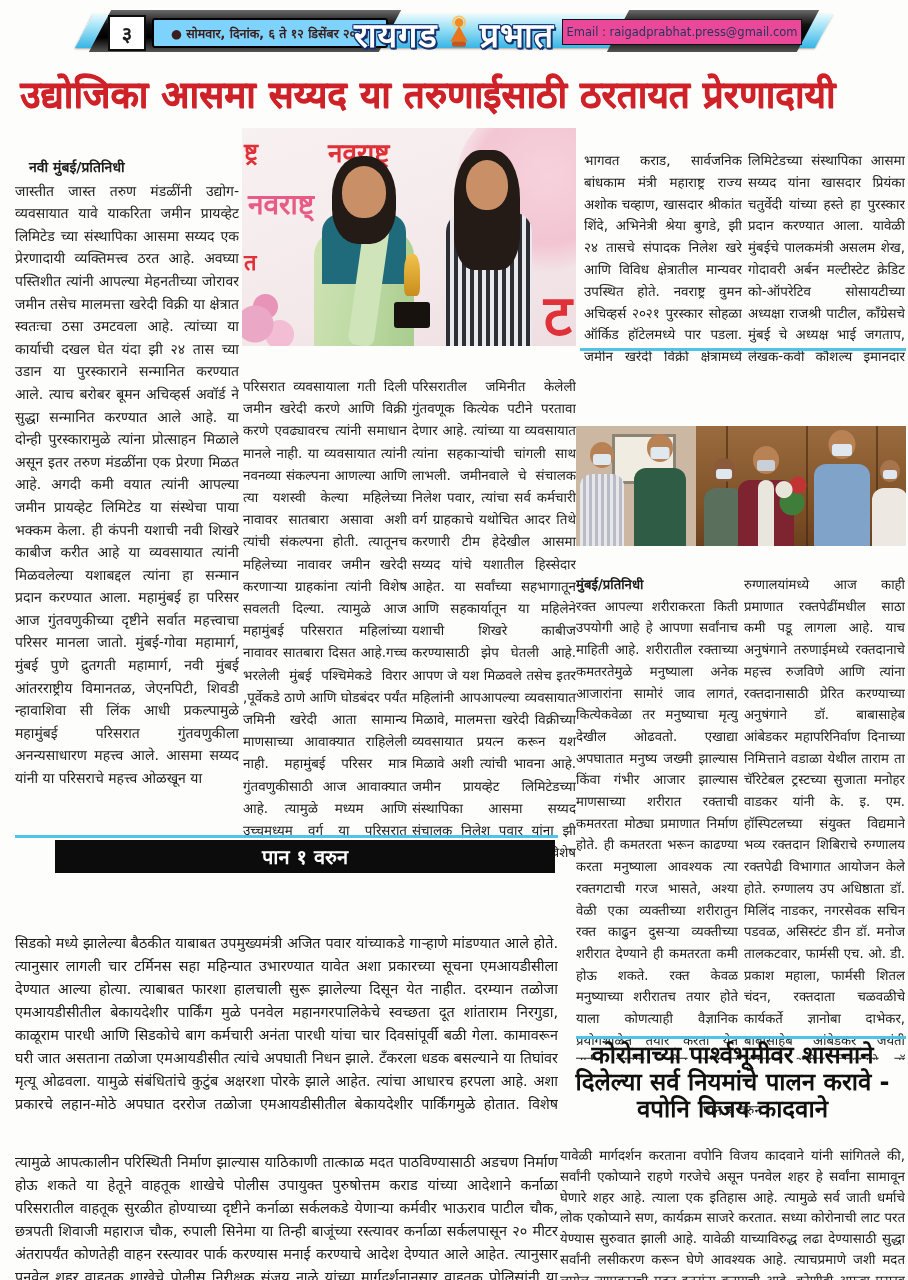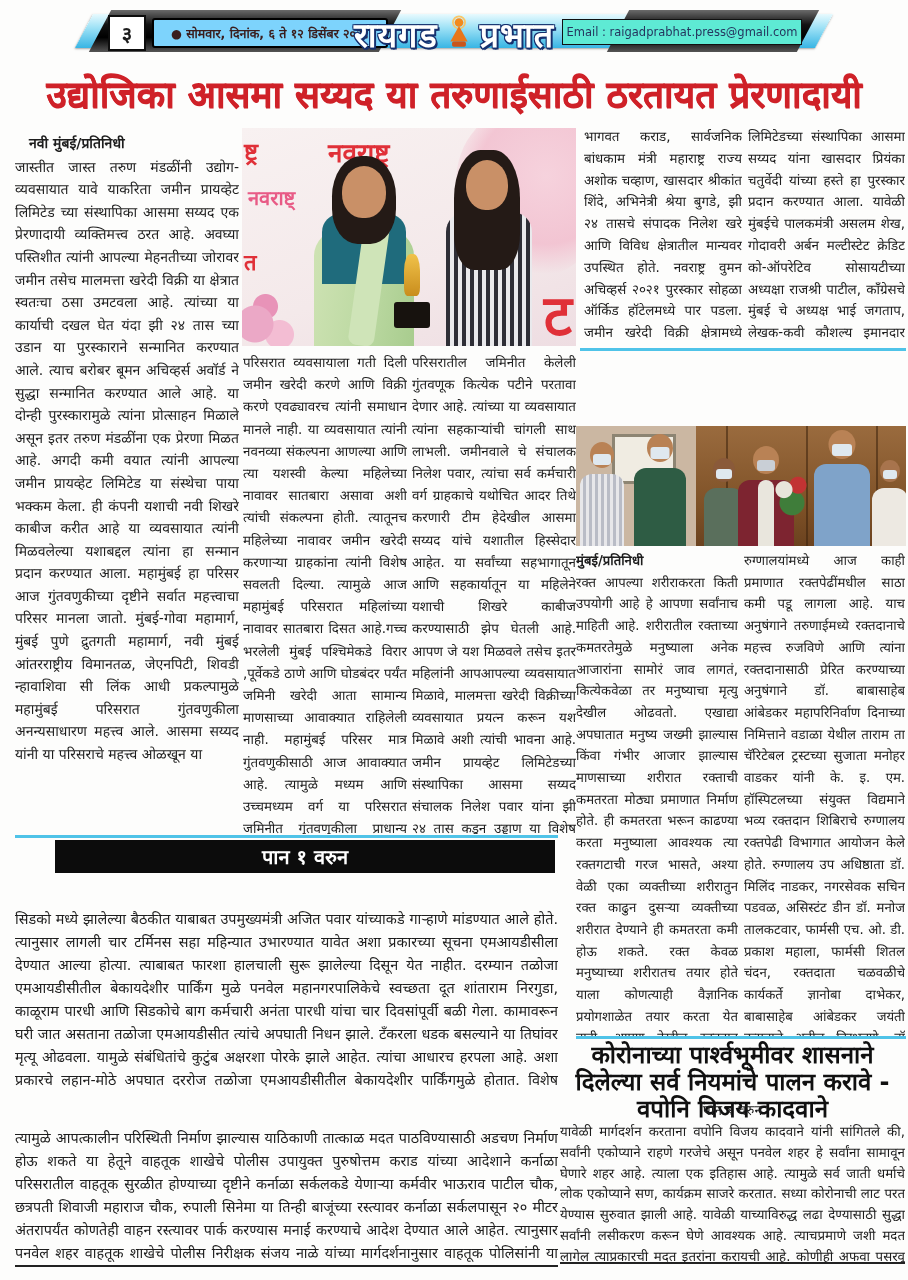--- a/index.html
+++ b/index.html
@@ -17,47 +17,47 @@
     background:linear-gradient(180deg,#6a6a6a 0%,#121212 35%,#000 65%,#555 100%);
     transform:skewX(-28deg);}
   .rb-black.left{left:60px;width:290px;}
   .rb-black.right{right:60px;width:190px;}
   .pageno-box{position:absolute;left:68px;top:5px;width:34px;height:32px;background:#fff;
     border:2px solid #0d0d0d;display:flex;align-items:center;justify-content:center;
     font-size:20px;font-weight:bold;z-index:5;}
   .date-box{position:absolute;left:112px;top:8px;width:232px;height:26px;background:#7dd3fc;
     border:2px solid #000;border-radius:3px;display:flex;align-items:center;justify-content:center;
     font-size:12.5px;font-weight:bold;color:#3a1d1d;z-index:5;white-space:nowrap;}
-  .email-box{position:absolute;right:66px;top:9px;width:238px;height:24px;background:#5eead4;
+  .email-box{position:absolute;right:66px;top:9px;width:238px;height:24px;background:#ec4899;
     border:1.5px solid #111;display:flex;align-items:center;justify-content:center;
     font-size:11.5px;color:#25355e;z-index:5;white-space:nowrap;}
   .masthead{position:absolute;left:0;right:0;top:1px;display:flex;align-items:center;
     justify-content:center;gap:8px;z-index:6;}
   .masthead .mh-word{font-size:34px;font-weight:bold;color:#fff;letter-spacing:1px;
     text-shadow:2px 2px 0 #15306e,-1px -1px 0 #15306e,1px -1px 0 #15306e,-1px 1px 0 #15306e,0 2px 0 #15306e;}
   
-  .lead-headline{position:absolute;left:20px;top:70px;width:868px;text-align:center;
+  .lead-headline{position:absolute;left:20px;top:70px;width:868px;
     font-size:37px;font-weight:bold;color:#cf2128;line-height:50px;
     text-shadow:0.5px 0.5px 0 #cf2128;}
   
-  .col{position:absolute;text-align:justify;overflow:hidden;}
+  .col{position:absolute;text-align:justify;overflow:hidden;margin-top:24px;}
   .byline{font-weight:bold;text-indent:14px;margin-bottom:1px;}
   .c1{left:15px;top:132px;width:224px;height:702px;font-size:14px;line-height:22.6px;}
   .c2{left:243px;top:352px;width:164px;height:482px;font-size:13.4px;line-height:22.2px;}
   .c3{left:412px;top:352px;width:164px;height:482px;font-size:13.4px;line-height:22.2px;}
   .c4{left:584px;top:126px;width:158px;height:220px;font-size:13.4px;line-height:21.8px;}
   .c5{left:748px;top:126px;width:157px;height:220px;font-size:13.4px;line-height:21.8px;}
   .rule-cyan{position:absolute;height:3px;background:#4fc3e8;}
   
   .photo1{position:absolute;left:242px;top:128px;width:334px;height:218px;
     background:linear-gradient(160deg,#f8f1f1 0%,#f4e9ea 60%,#eedde2 100%);overflow:hidden;}
   .p1-text{position:absolute;color:#e03038;font-weight:bold;font-family:"DejaVu Sans",sans-serif;}
   .p1-t1{left:2px;top:6px;font-size:24px;}
   .p1-t2{left:86px;top:6px;font-size:26px;}
-  .p1-t3{left:6px;top:56px;font-size:20px;color:#e85b86;font-family:Liberation Serif, serif;}
+  .p1-t3{left:6px;top:56px;font-size:28px;color:#e85b86;font-family:Liberation Serif, serif;}
   .p1-t4{left:2px;top:118px;font-size:22px;}
   .p1-t5{right:4px;bottom:2px;font-size:56px;line-height:56px;}
   .p1-swirl{position:absolute;right:-30px;top:-20px;width:150px;height:170px;
     border-radius:50% 60% 55% 45%;background:radial-gradient(circle at 60% 40%,#f6ccd9 0%,#f2bccd 50%,transparent 72%);opacity:.8;}
   .wmn{position:absolute;bottom:0;}
   .wmn .head{position:absolute;border-radius:50% 50% 46% 46%;background:#c99067;}
   .wmn .hair{position:absolute;background:#241a16;border-radius:46% 46% 40% 40%;}
   .w-left{left:62px;width:120px;height:190px;}
   .w-left .hair{left:28px;top:0;width:64px;height:88px;}
   .w-left .head{left:38px;top:10px;width:44px;height:52px;}

